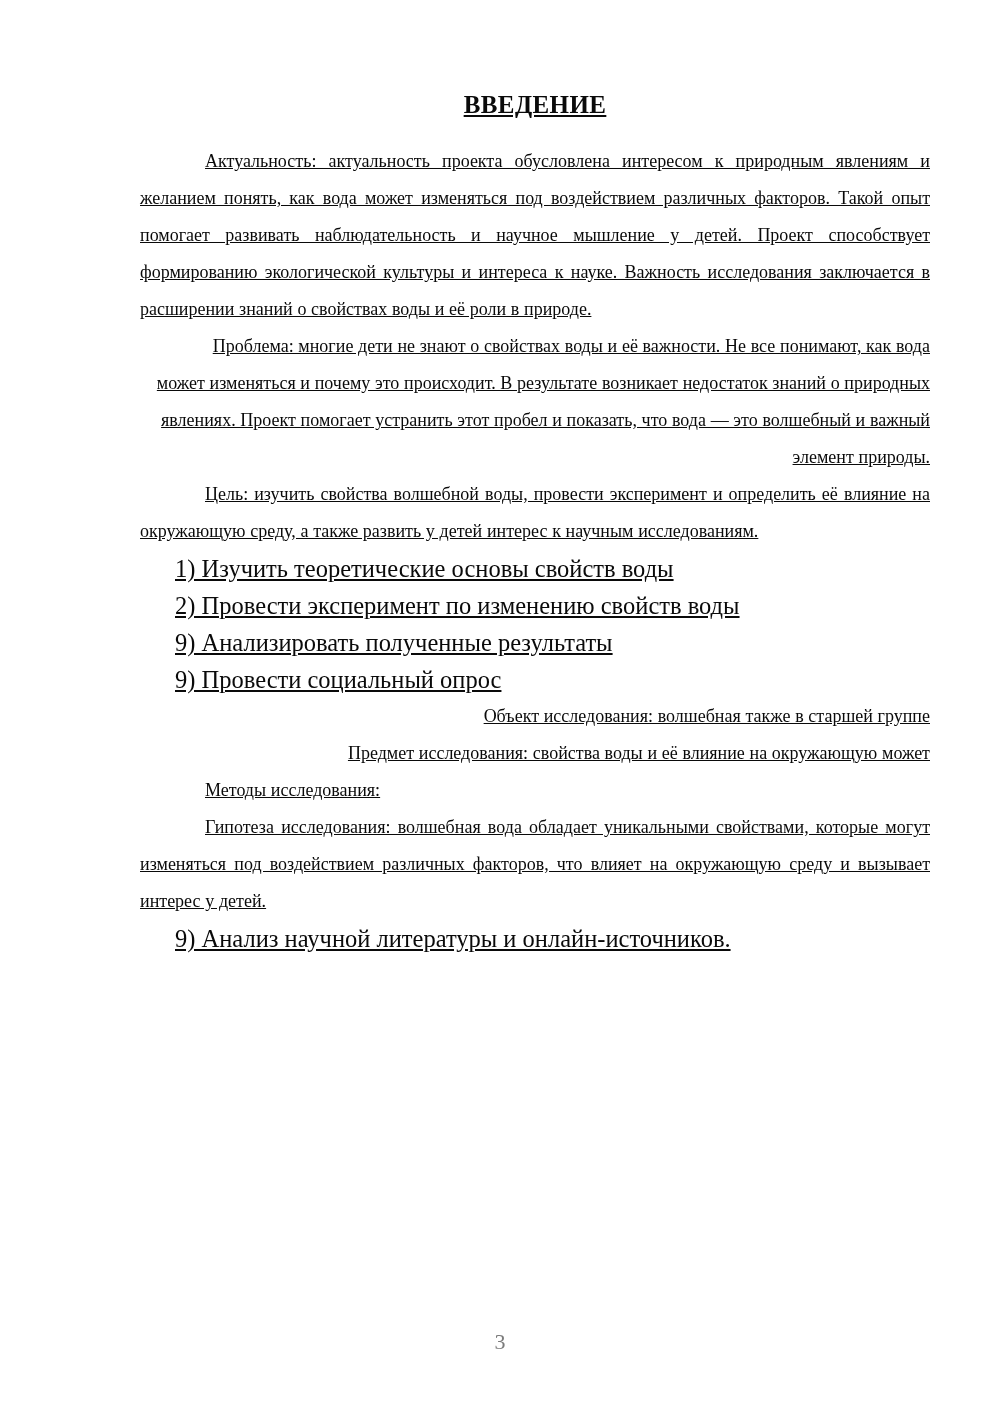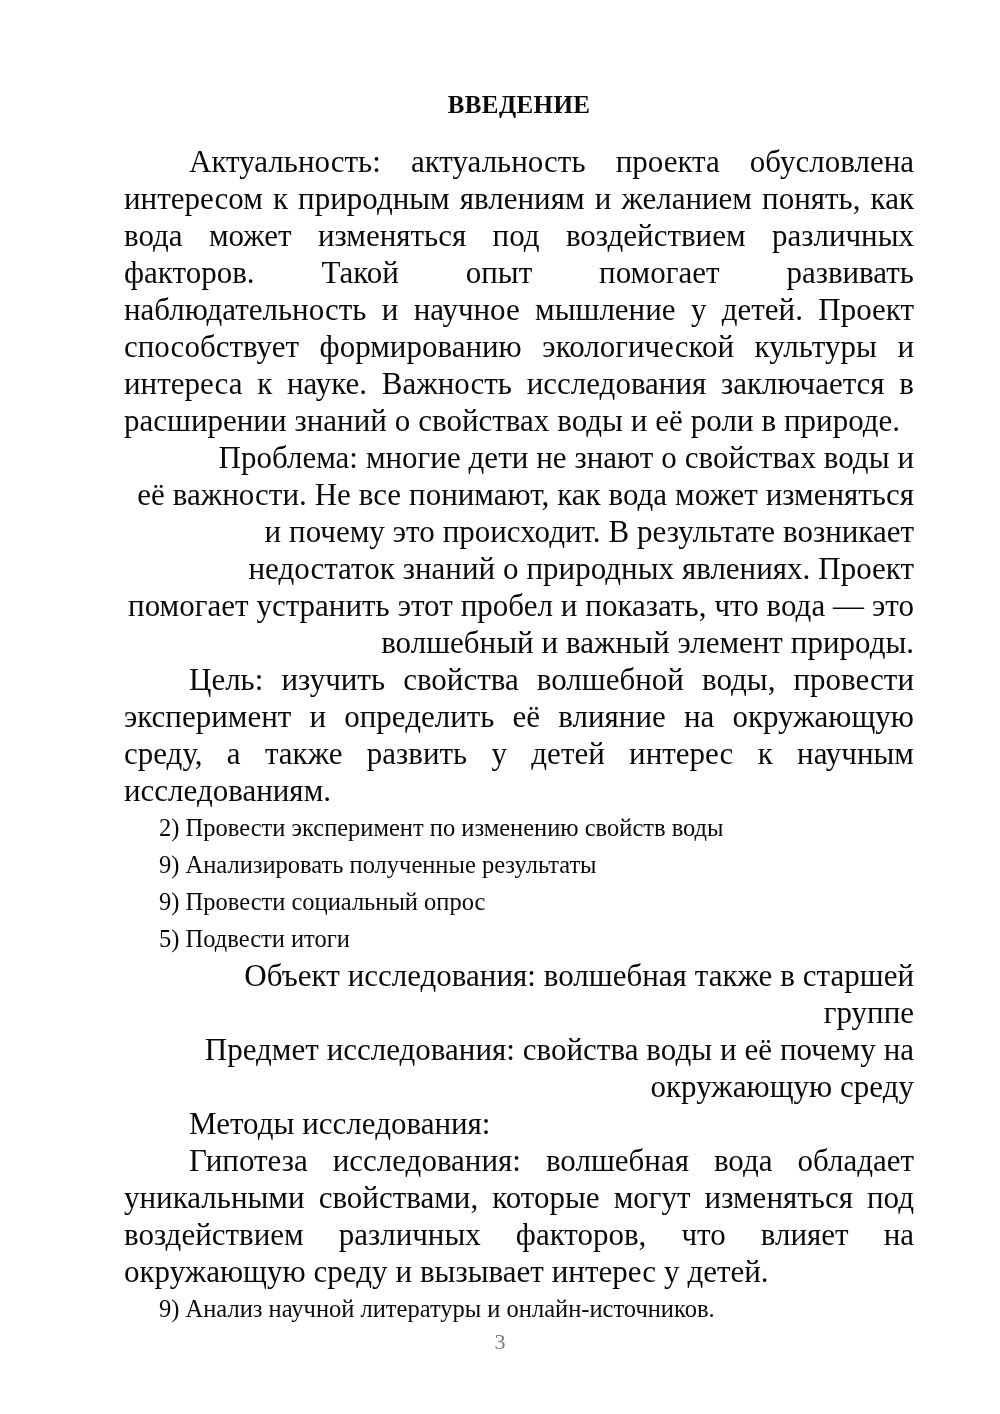--- a/index.html
+++ b/index.html
@@ -16,34 +16,35 @@
     position: relative;
     width: 1000px;
     height: 1414px;
     margin: 0 auto;
     background: #ffffff;
     overflow: hidden;
     box-sizing: border-box;
   }
   .content {
     position: absolute;
-    left: 124px;
+    left: 140px;
     top: 86px;
     width: 790px;
+    text-decoration: underline;
   }
   .doc-title {
     font-size: 25px;
     font-weight: bold;
     text-align: center;
     letter-spacing: 0.4px;
     line-height: 37px;
     margin: 0 0 20px 0;
   }
   .para {
-    font-size: 31px;
+    font-size: 18px;
     line-height: 37px;
     text-align: justify;
     text-justify: inter-word;
     text-indent: 65px;
     margin: 0;
     hyphens: none;
     word-spacing: 0.2px;
   }
   .para.flow {
     text-align: right;
@@ -77,29 +78,29 @@
     <h1 class="doc-title">ВВЕДЕНИЕ</h1>
 
     <p class="para">Актуальность: актуальность проекта обусловлена интересом к природным явлениям и желанием понять, как вода может изменяться под воздействием различных факторов. Такой опыт помогает развивать наблюдательность и научное мышление у детей. Проект способствует формированию экологической культуры и интереса к науке. Важность исследования заключается в расширении знаний о свойствах воды и её роли в природе.</p>
 
     <p class="para flow">Проблема: многие дети не знают о свойствах воды и её важности. Не все понимают, как вода может изменяться и почему это происходит. В результате возникает недостаток знаний о природных явлениях. Проект помогает устранить этот пробел и показать, что вода — это волшебный и важный элемент природы.</p>
 
     <p class="para">Цель: изучить свойства волшебной воды, провести эксперимент и определить её влияние на окружающую среду, а также развить у детей интерес к научным исследованиям.</p>
 
 
     <div>
+      <p class="list-item">1) Изучить теоретические основы свойств воды</p>
       <p class="list-item">2) Провести эксперимент по изменению свойств воды</p>
       <p class="list-item">9) Анализировать полученные результаты</p>
       <p class="list-item">9) Провести социальный опрос</p>
-      <p class="list-item">5) Подвести итоги</p>
     </div>
 
     <p class="para flow">Объект исследования: волшебная также в старшей группе</p>
 
-    <p class="para flow">Предмет исследования: свойства воды и её почему на окружающую среду</p>
+    <p class="para flow">Предмет исследования: свойства воды и её влияние на окружающую может</p>
 
     <p class="para">Методы исследования:</p>
 
     <p class="para">Гипотеза исследования: волшебная вода обладает уникальными свойствами, которые могут изменяться под воздействием различных факторов, что влияет на окружающую среду и вызывает интерес у детей.</p>
 
     <div>
       <p class="list-item">9) Анализ научной литературы и онлайн-источников.</p>
     </div>
 
   </div>

